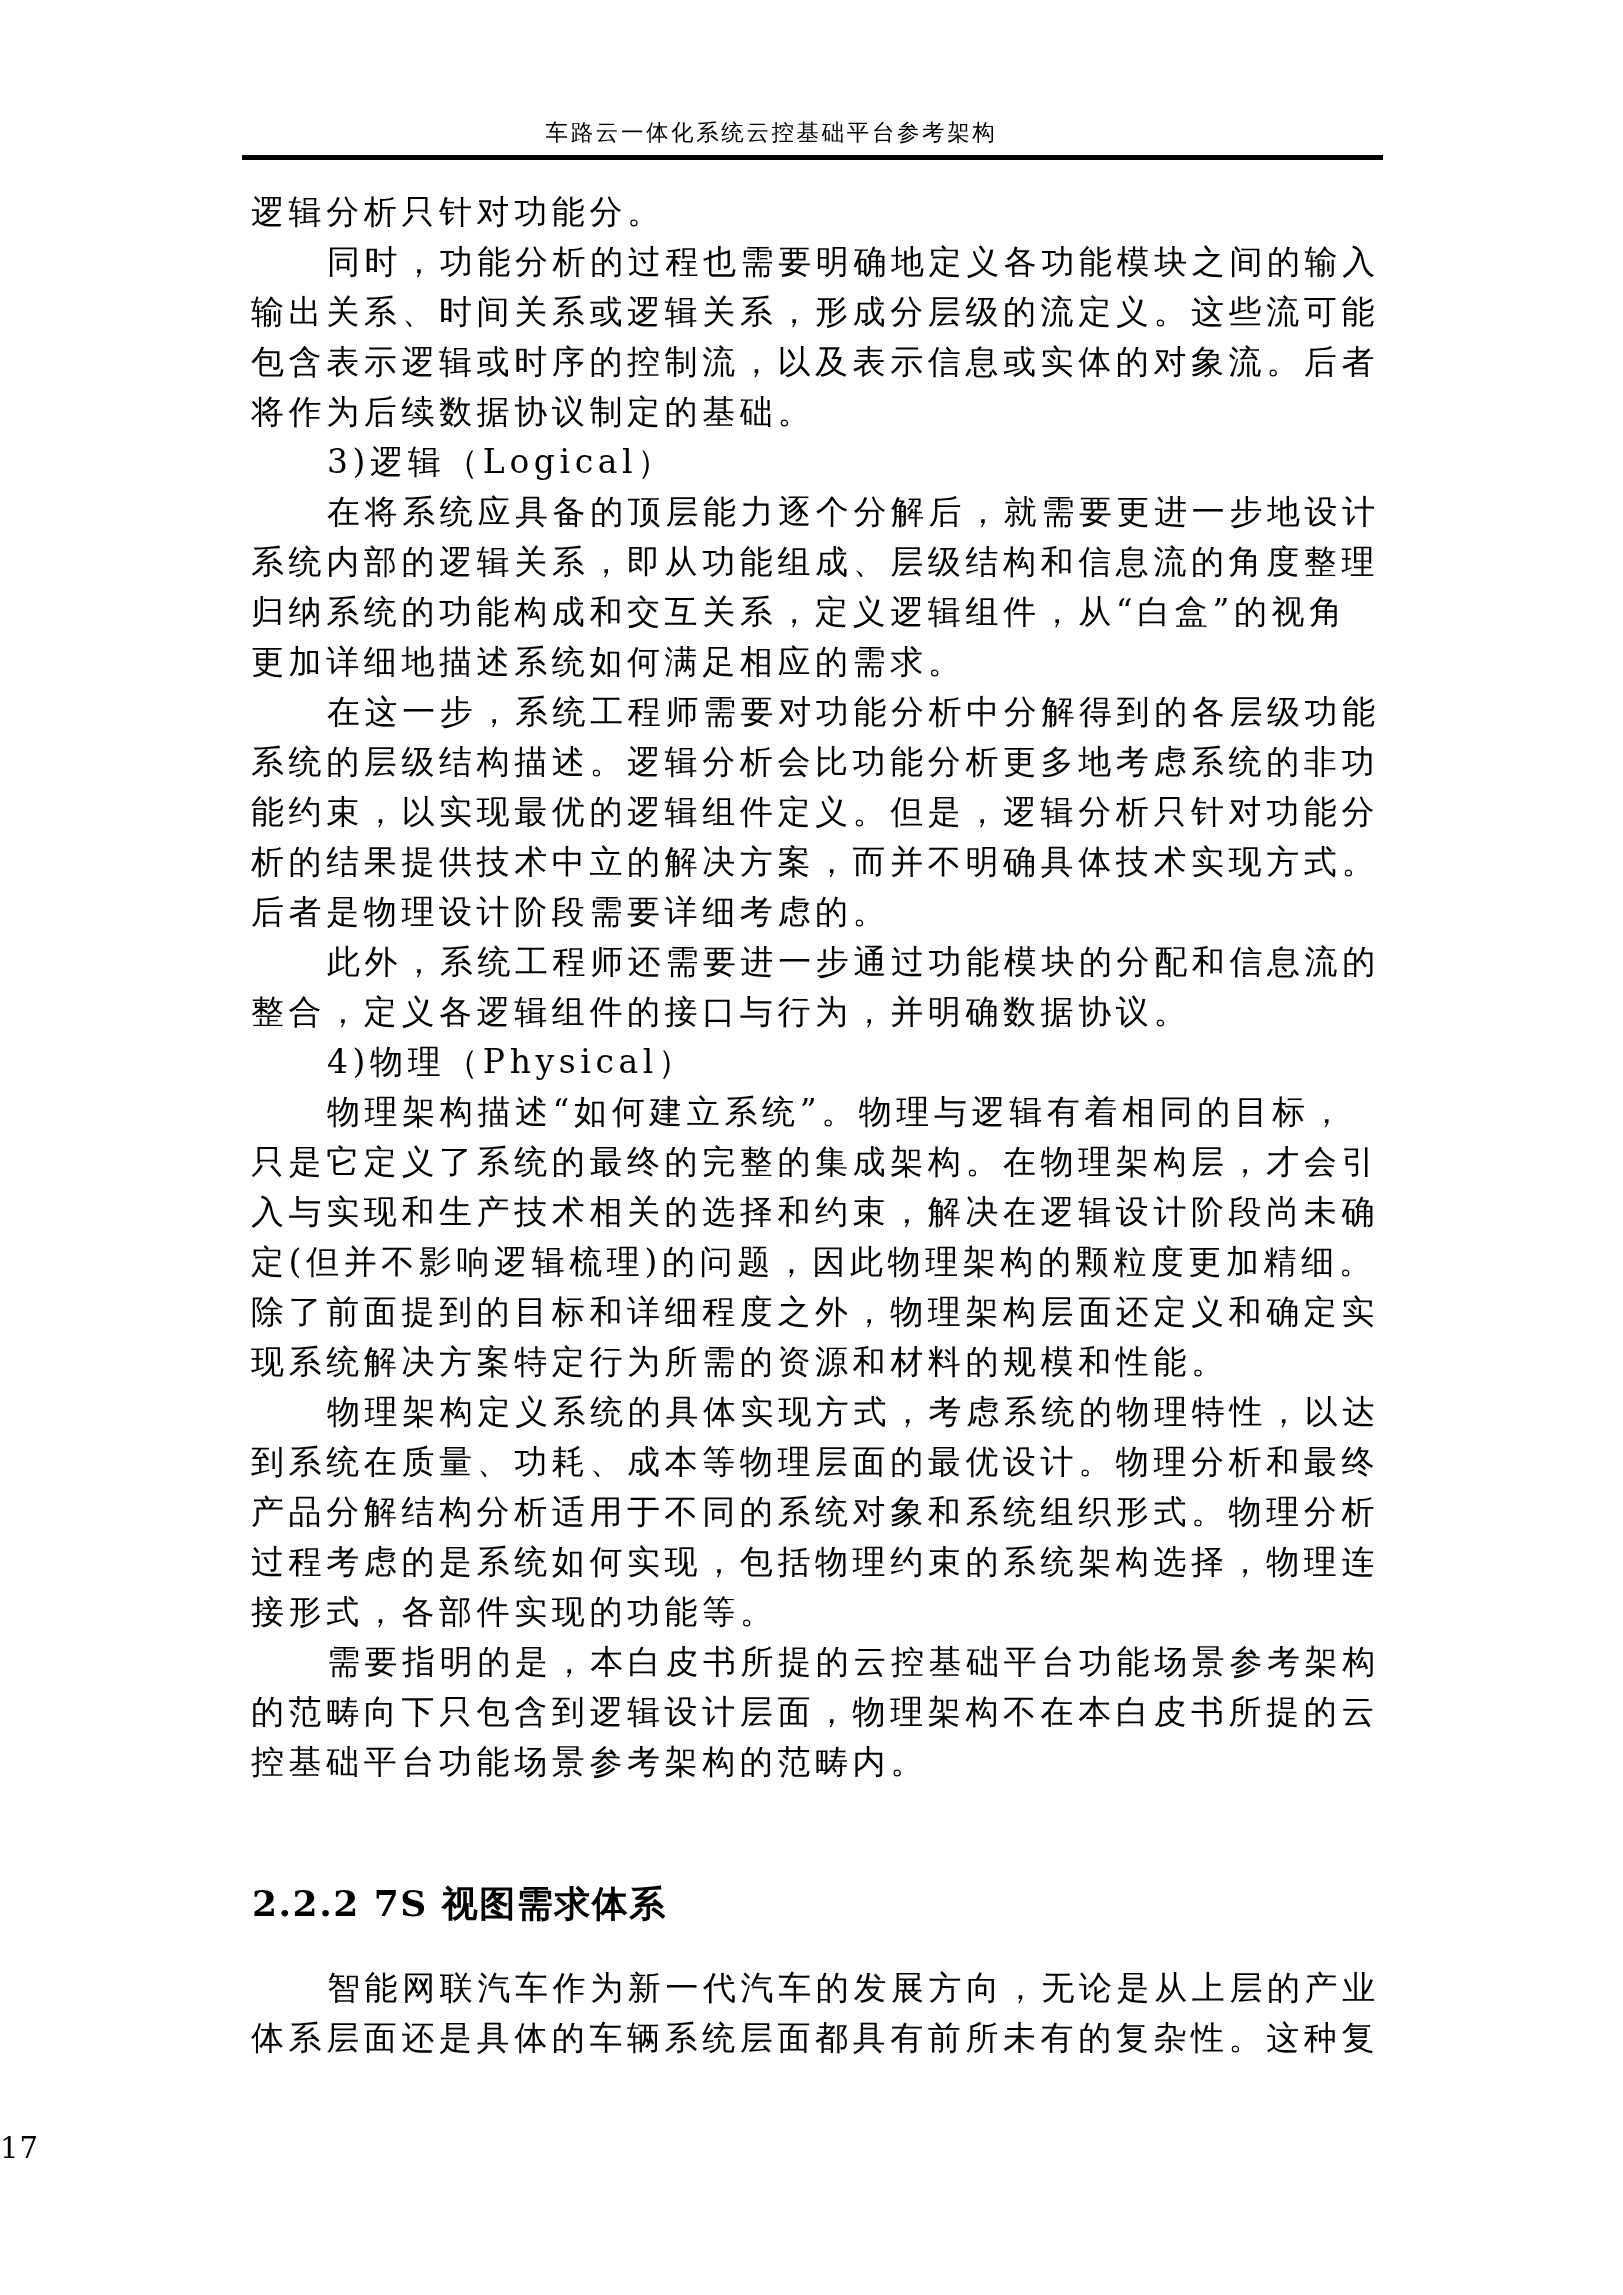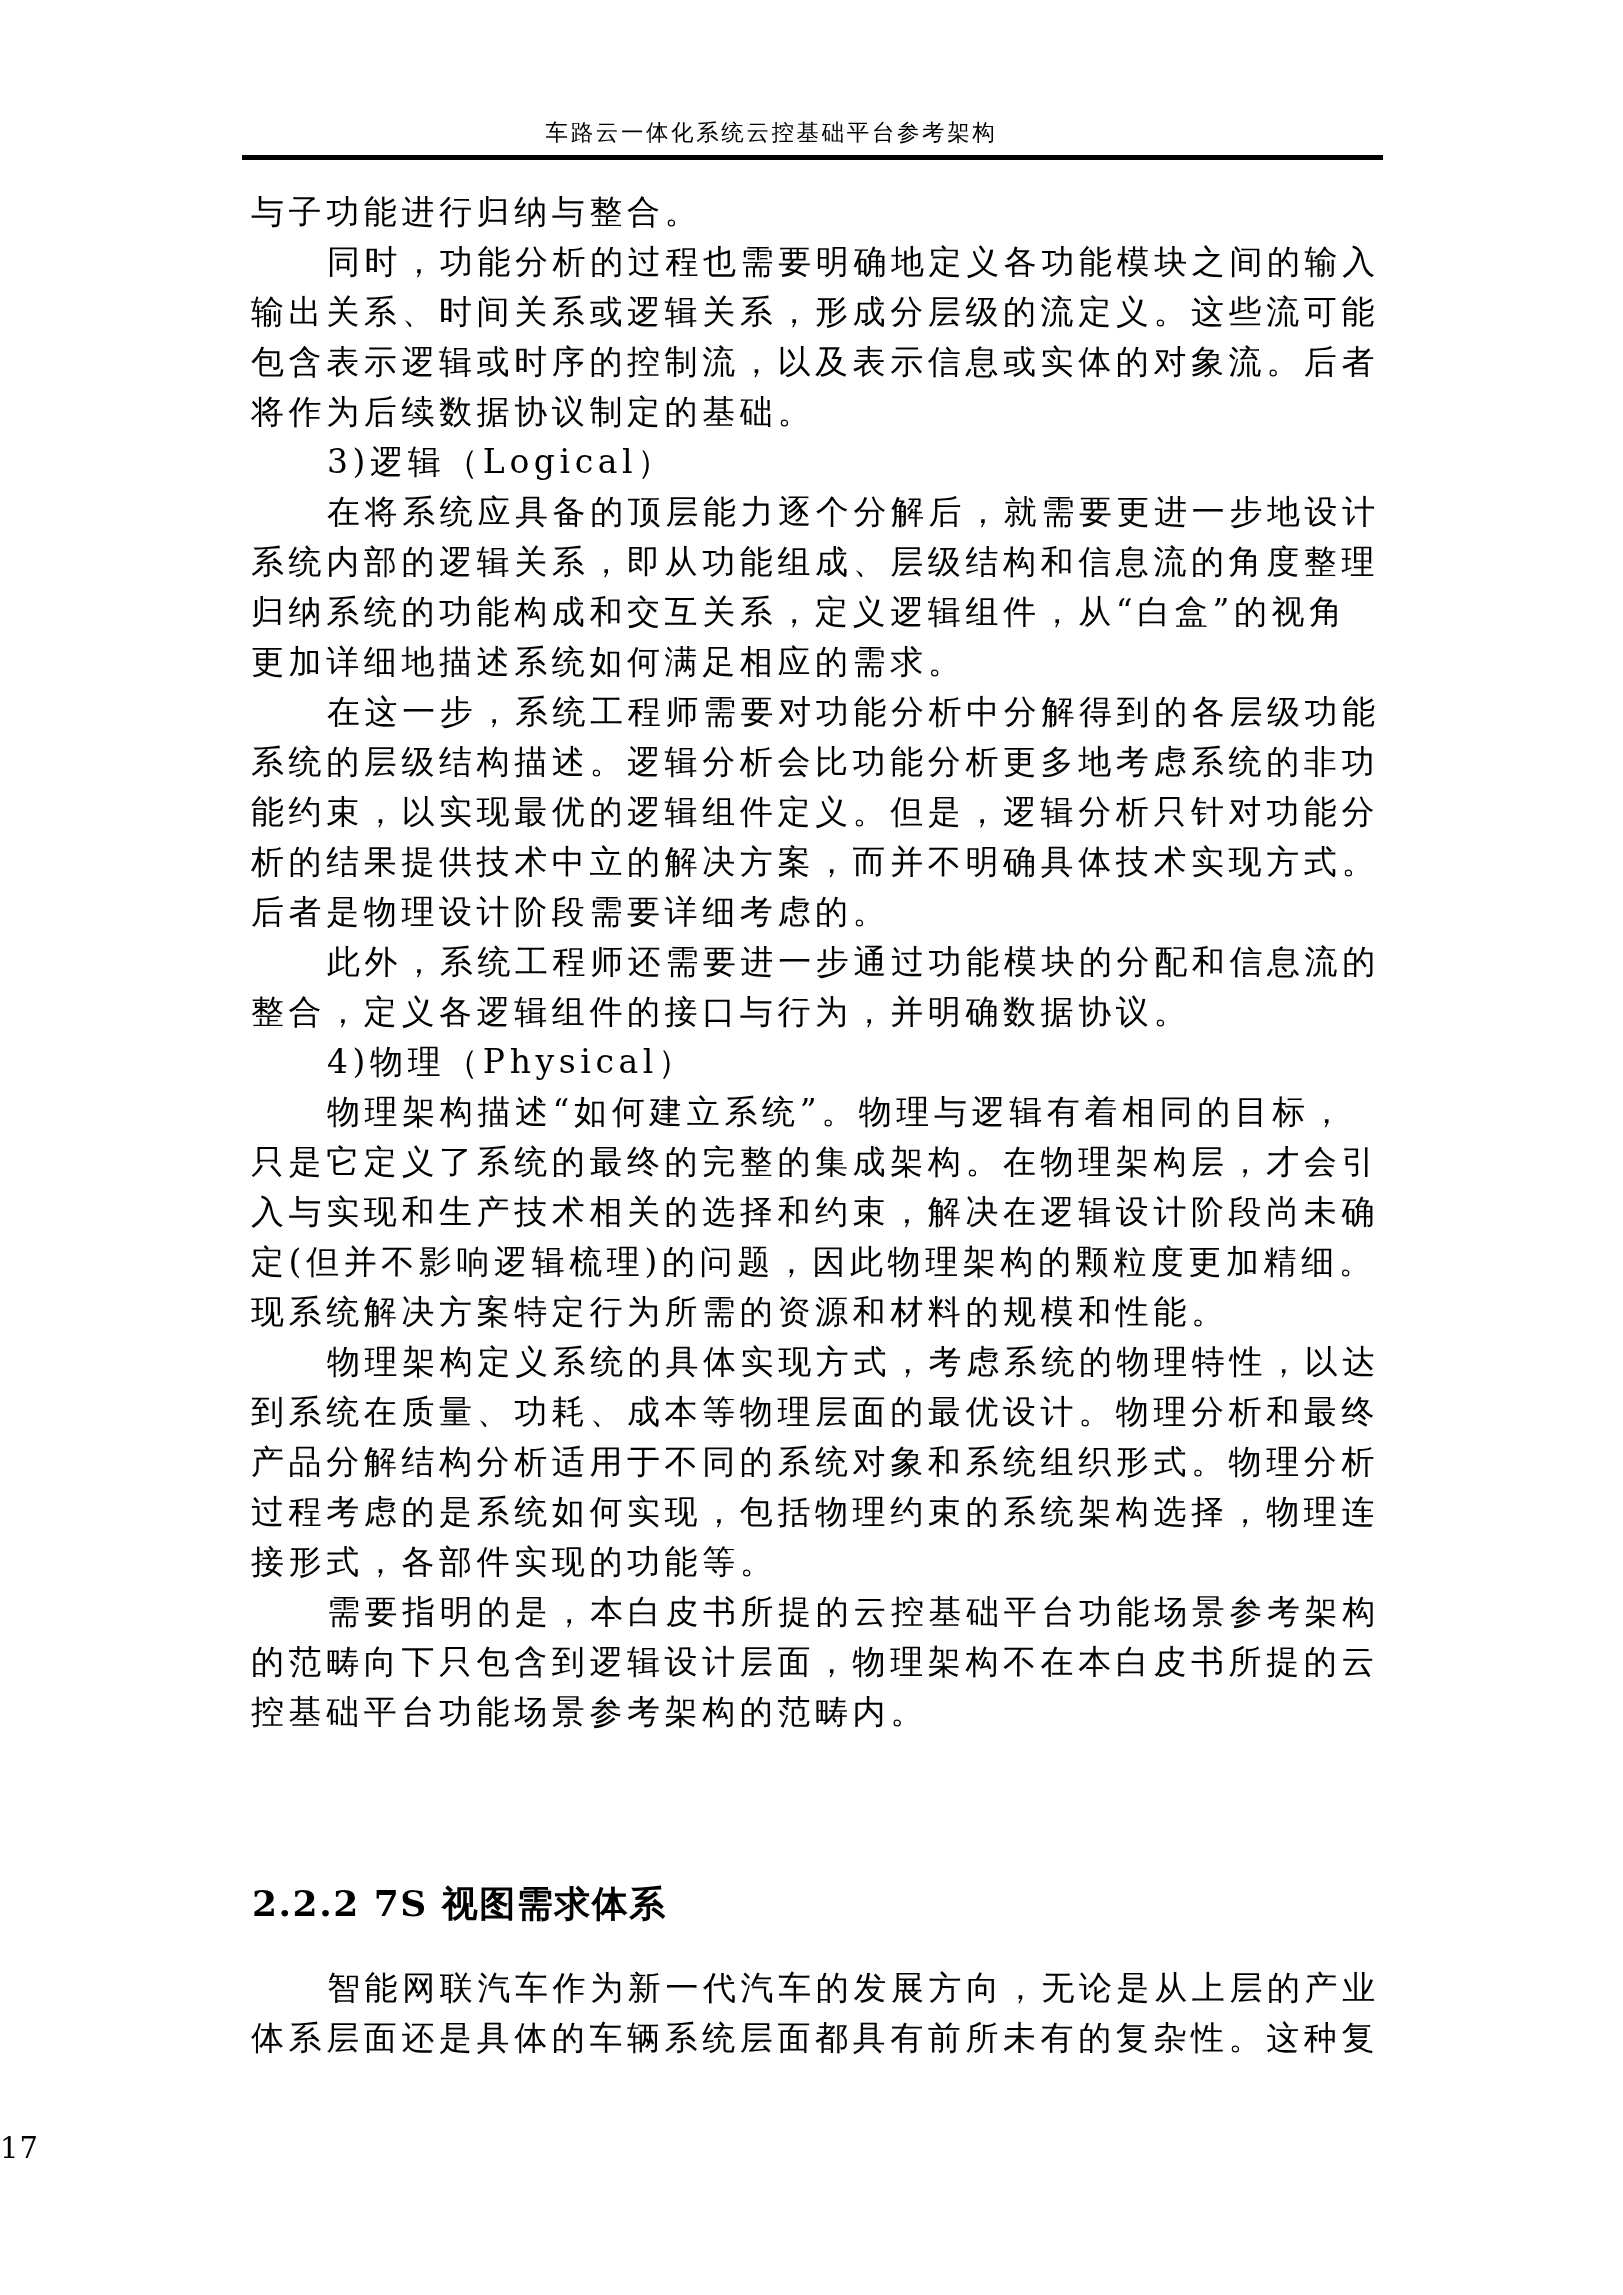--- a/index.html
+++ b/index.html
@@ -87,21 +87,21 @@
 </head>
 <body>
 
 <div class="page">
 
   <div class="header-title">车路云一体化系统云控基础平台参考架构</div>
 
   <div class="header-rule"></div>
 
   <div class="body-text" id="body-lines">
-      <div class="line">与子功能进行归纳与整合。</div>
+      <div class="line">逻辑分析只针对功能分。</div>
       <div class="line indent">同时，功能分析的过程也需要明确地定义各功能模块之间的输入</div>
       <div class="line">输出关系、时间关系或逻辑关系，形成分层级的流定义。这些流可能</div>
       <div class="line">包含表示逻辑或时序的控制流，以及表示信息或实体的对象流。后者</div>
       <div class="line">将作为后续数据协议制定的基础。</div>
       <div class="line indent">3)逻辑（Logical）</div>
       <div class="line indent">在将系统应具备的顶层能力逐个分解后，就需要更进一步地设计</div>
       <div class="line">系统内部的逻辑关系，即从功能组成、层级结构和信息流的角度整理</div>
       <div class="line">归纳系统的功能构成和交互关系，定义逻辑组件，从“白盒”的视角</div>
       <div class="line">更加详细地描述系统如何满足相应的需求。</div>
       <div class="line indent">在这一步，系统工程师需要对功能分析中分解得到的各层级功能</div>
@@ -109,20 +109,21 @@
       <div class="line">能约束，以实现最优的逻辑组件定义。但是，逻辑分析只针对功能分</div>
       <div class="line">析的结果提供技术中立的解决方案，而并不明确具体技术实现方式。</div>
       <div class="line">后者是物理设计阶段需要详细考虑的。</div>
       <div class="line indent">此外，系统工程师还需要进一步通过功能模块的分配和信息流的</div>
       <div class="line">整合，定义各逻辑组件的接口与行为，并明确数据协议。</div>
       <div class="line indent">4)物理（Physical）</div>
       <div class="line indent">物理架构描述“如何建立系统”。物理与逻辑有着相同的目标，</div>
       <div class="line">只是它定义了系统的最终的完整的集成架构。在物理架构层，才会引</div>
       <div class="line">入与实现和生产技术相关的选择和约束，解决在逻辑设计阶段尚未确</div>
       <div class="line">定(但并不影响逻辑梳理)的问题，因此物理架构的颗粒度更加精细。</div>
+      <div class="line">除了前面提到的目标和详细程度之外，物理架构层面还定义和确定实</div>
       <div class="line">现系统解决方案特定行为所需的资源和材料的规模和性能。</div>
       <div class="line indent">物理架构定义系统的具体实现方式，考虑系统的物理特性，以达</div>
       <div class="line">到系统在质量、功耗、成本等物理层面的最优设计。物理分析和最终</div>
       <div class="line">产品分解结构分析适用于不同的系统对象和系统组织形式。物理分析</div>
       <div class="line">过程考虑的是系统如何实现，包括物理约束的系统架构选择，物理连</div>
       <div class="line">接形式，各部件实现的功能等。</div>
       <div class="line indent">需要指明的是，本白皮书所提的云控基础平台功能场景参考架构</div>
       <div class="line">的范畴向下只包含到逻辑设计层面，物理架构不在本白皮书所提的云</div>
       <div class="line">控基础平台功能场景参考架构的范畴内。</div>
     </div>

